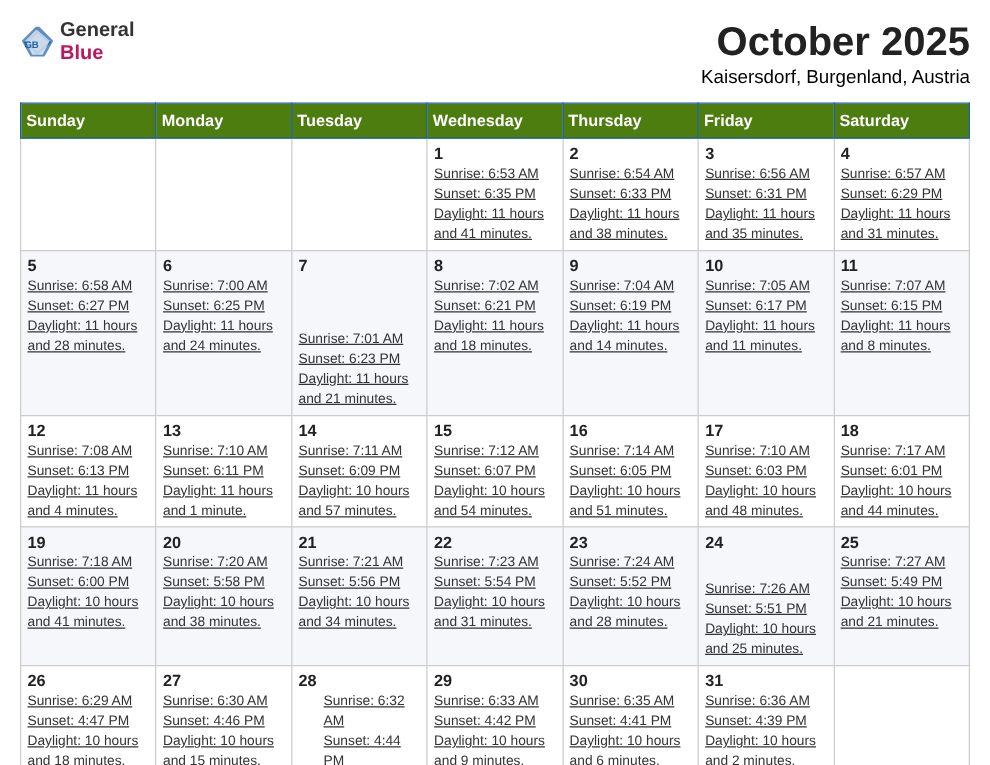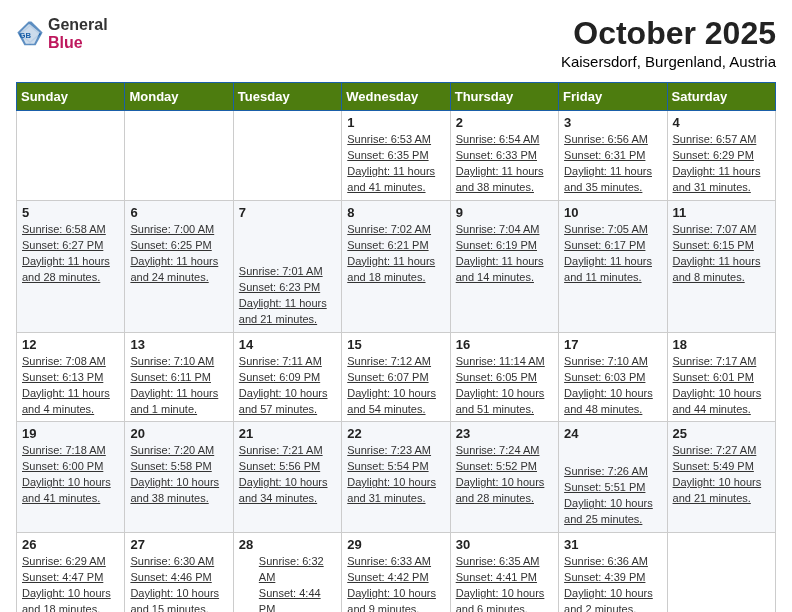--- a/index.html
+++ b/index.html
@@ -241,21 +241,21 @@
           </td>
           <td>
             <span class="day-num">15</span>
             <div class="day-info" style="white-space: pre-line;">Sunrise: 7:12 AM
 Sunset: 6:07 PM
 Daylight: 10 hours
 and 54 minutes.</div>
           </td>
           <td>
             <span class="day-num">16</span>
-            <div class="day-info" style="white-space: pre-line;">Sunrise: 11:14 AM
+            <div class="day-info" style="white-space: pre-line;">Sunrise: 7:14 AM
 Sunset: 6:05 PM
 Daylight: 10 hours
 and 51 minutes.</div>
           </td>
           <td>
             <span class="day-num">17</span>
             <div class="day-info" style="white-space: pre-line;">Sunrise: 7:10 AM
 Sunset: 6:03 PM
 Daylight: 10 hours
 and 48 minutes.</div>

